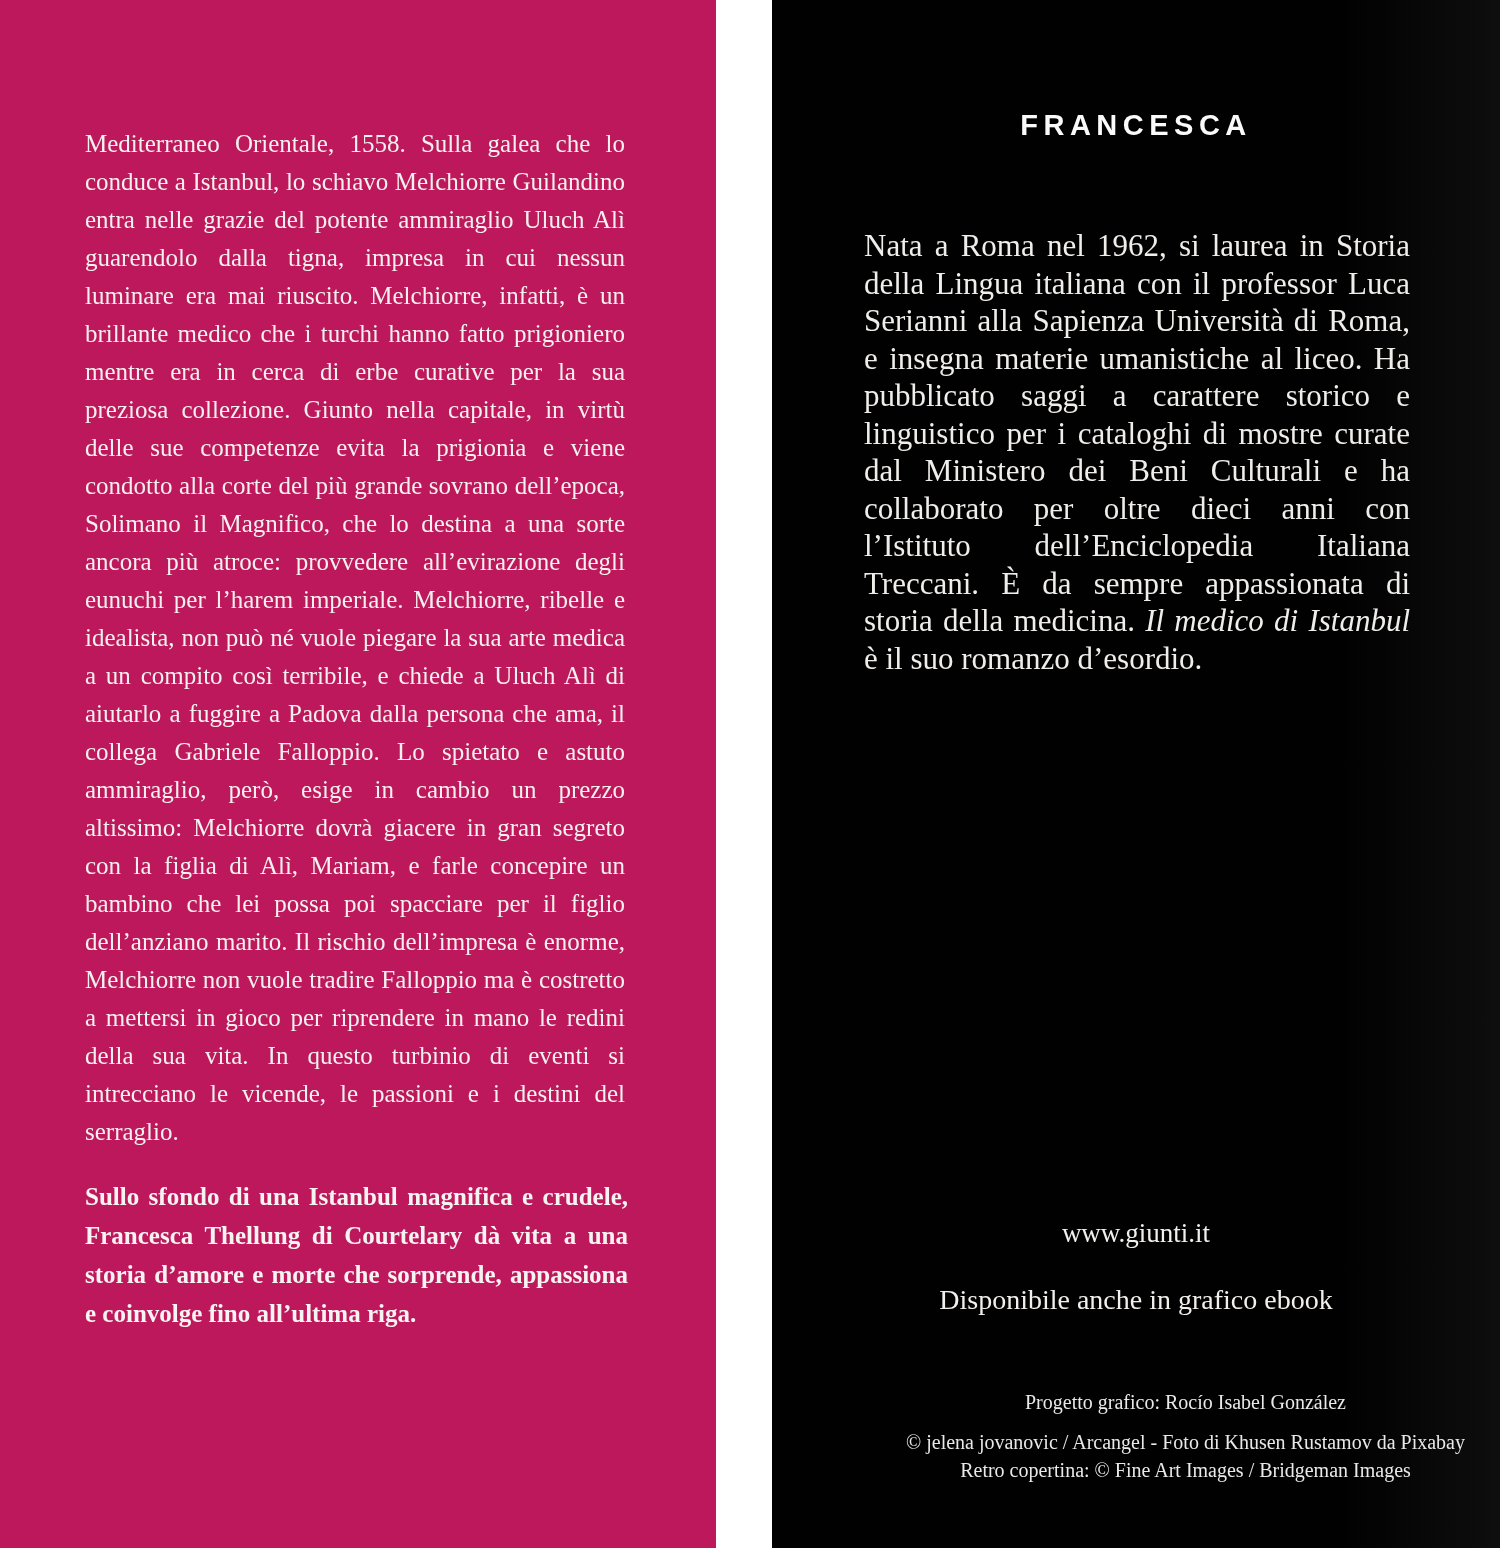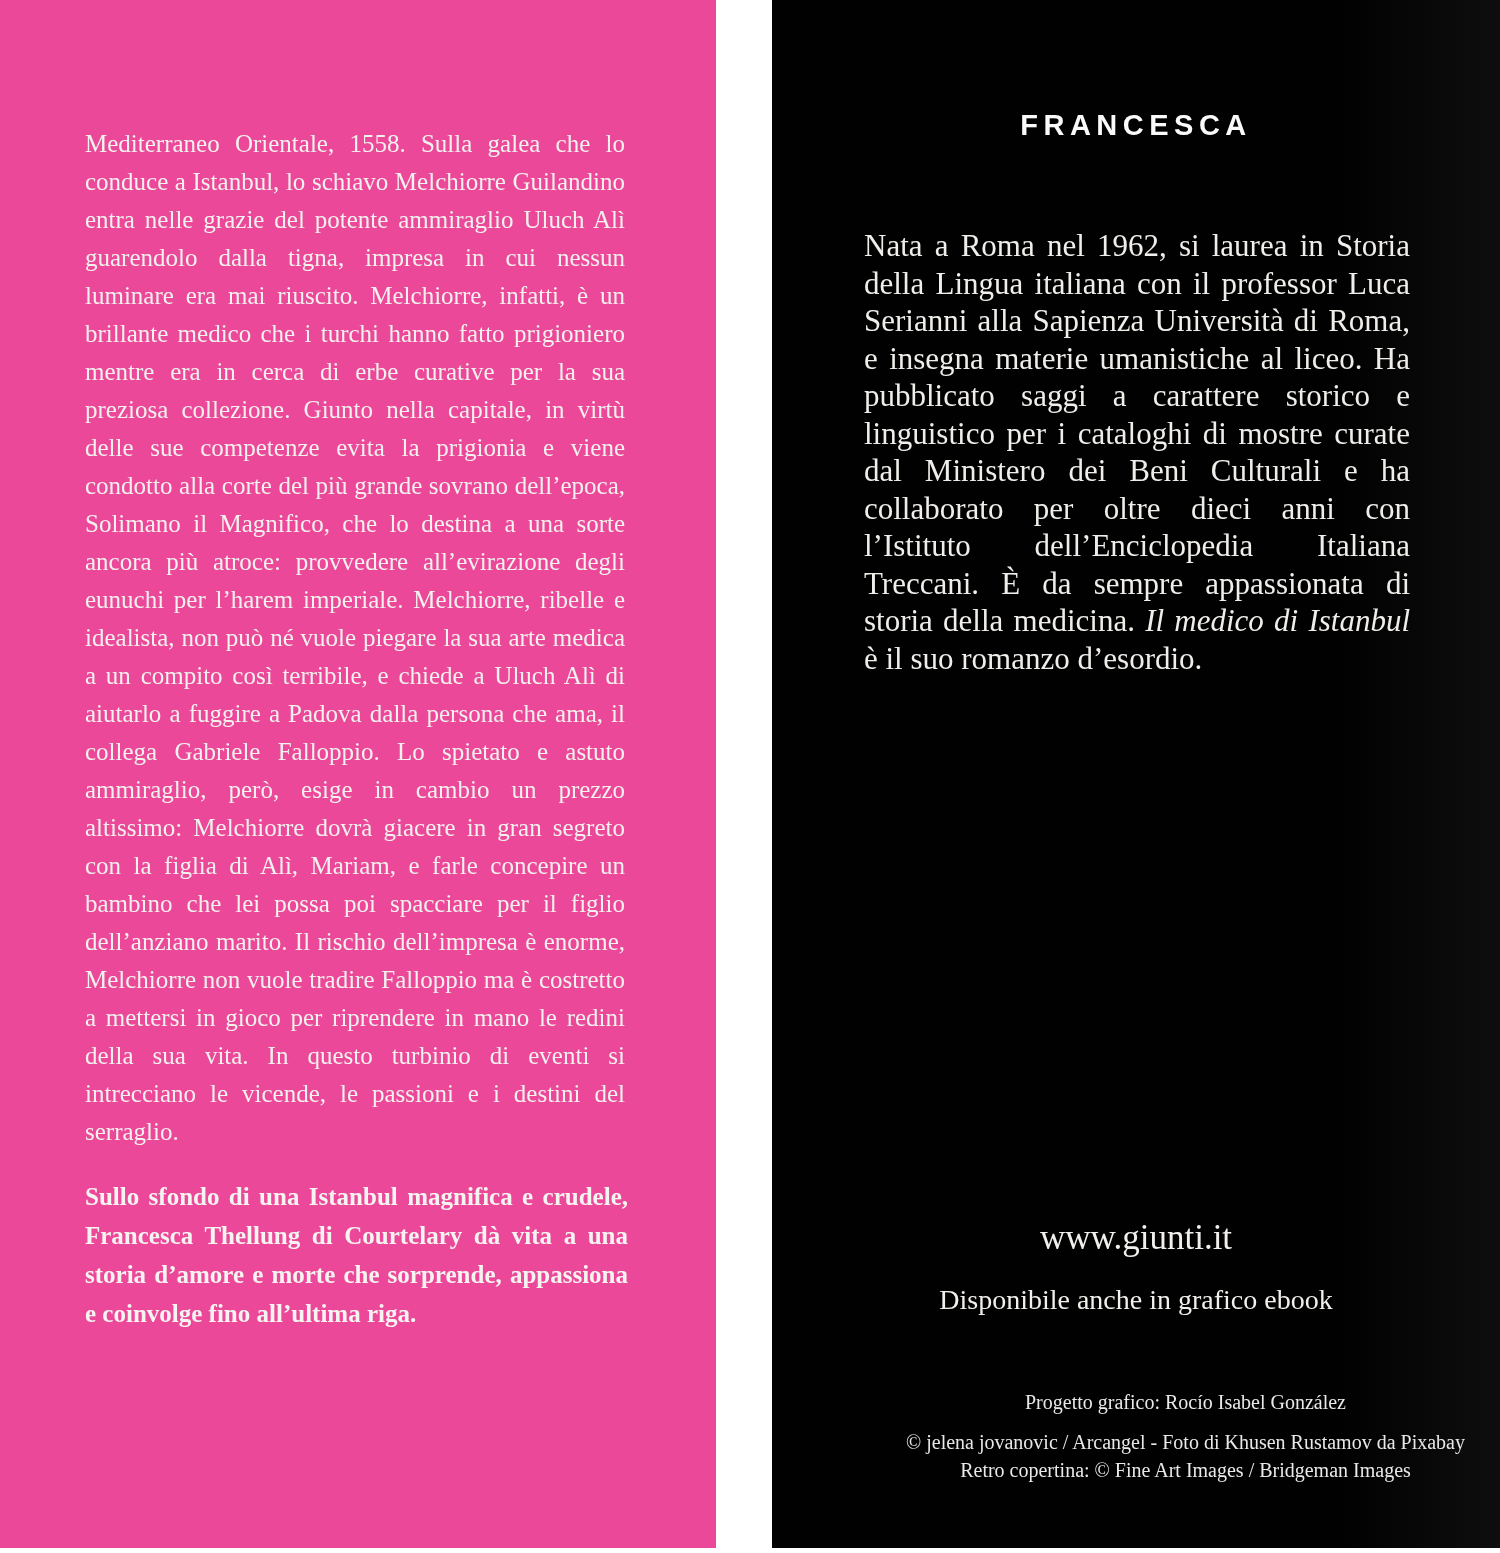--- a/index.html
+++ b/index.html
@@ -11,21 +11,21 @@
     height: 1553px;
     position: relative;
     background: #ffffff;
     overflow: hidden;
     font-family: "Liberation Serif", "DejaVu Serif", serif;
   }
   .panel {
     position: absolute;
     top: 0;
     height: 1548px;
-    background: #ec4899;
+    background: #be185d;
   }
   .panel-left { left: 0; width: 716px; }
   .panel-right {
     left: 772px;
     width: 728px;
     background: linear-gradient(to right, #010101 0%, #010101 78%, #0e0e0e 100%);
   }
   .spine-gap {
     position: absolute;
     left: 716px;
@@ -84,21 +84,21 @@
     hyphens: auto;
   }
   .author-bio .italic { font-style: italic; }
   .website {
     position: absolute;
     left: 0;
     top: 1218px;
     width: 728px;
     text-align: center;
     color: #f2f0ec;
-    font-size: 35px;
+    font-size: 27px;
   }
   .ebook {
     position: absolute;
     left: 0;
     top: 1284px;
     width: 728px;
     text-align: center;
     color: #f2f0ec;
     font-size: 28px;
   }

